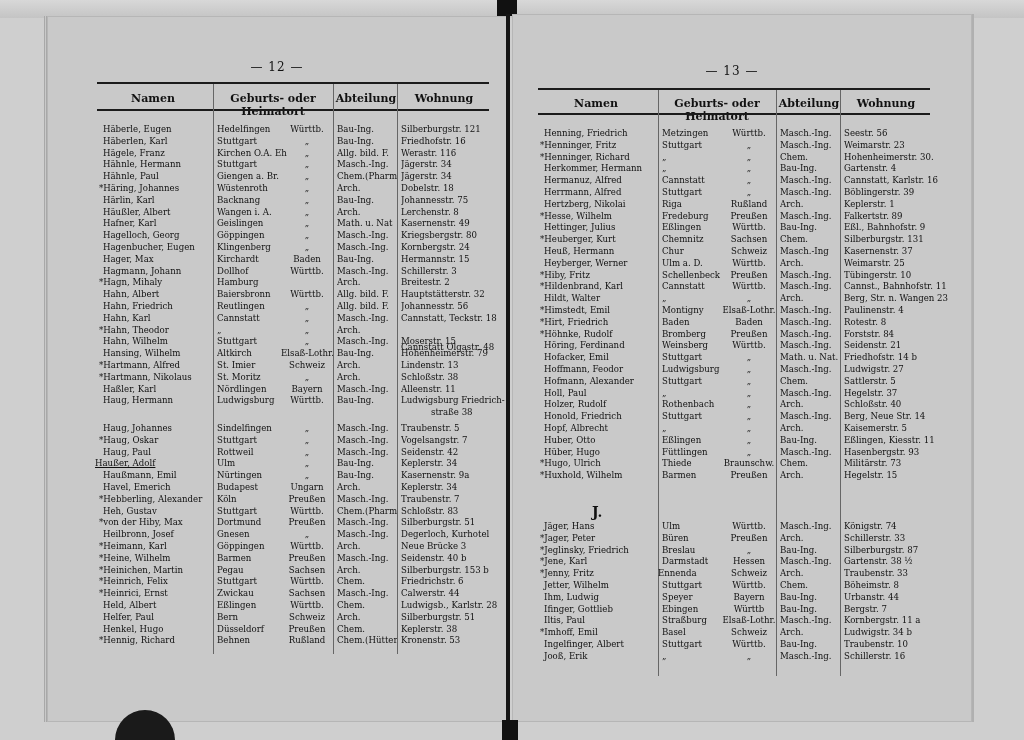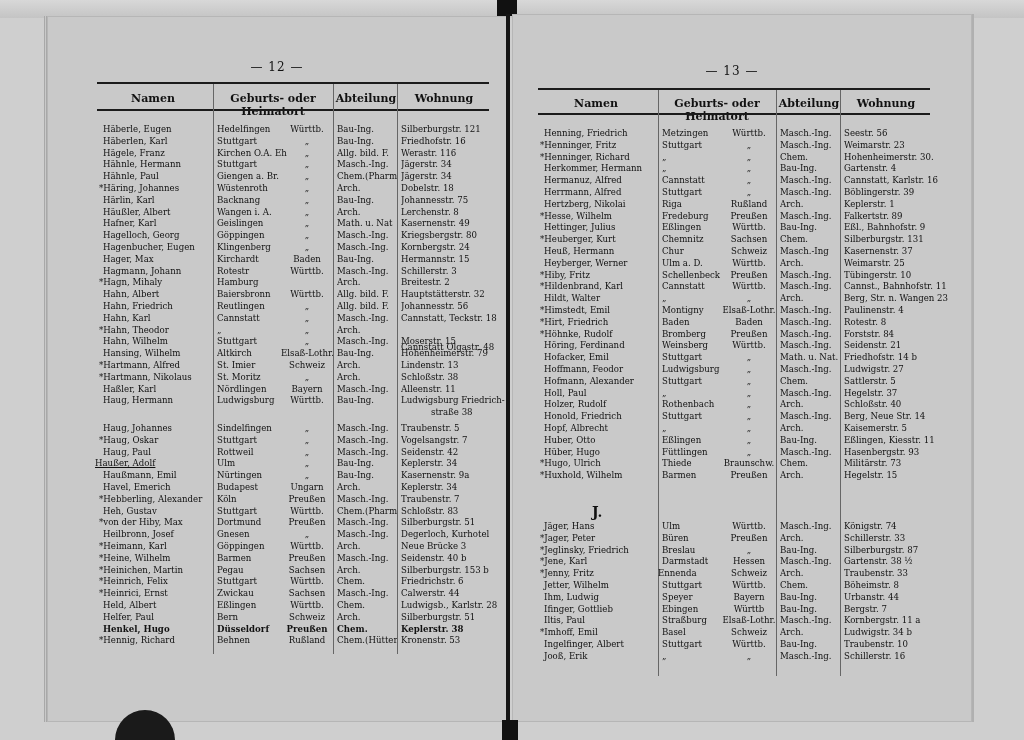--- a/index.html
+++ b/index.html
@@ -125,21 +125,21 @@
       </div>
       <div class="row" style="left: 0px; top: 237.8px; width: 460px;">
         <span class="c" style="left: 52px; width: 112px; padding-left: 4px;">Hager, Max</span>
         <span class="c" style="left: 170px; width: 70px;">Kirchardt</span>
         <span class="c" style="left: 234px; width: 52px; text-align: center;">Baden</span>
         <span class="c" style="left: 290px; width: 60px;">Bau-Ing.</span>
         <span class="c" style="left: 354px; width: 104px;">Hermannstr. 15</span>
       </div>
       <div class="row" style="left: 0px; top: 249.6px; width: 460px;">
         <span class="c" style="left: 52px; width: 112px; padding-left: 4px;">Hagmann, Johann</span>
-        <span class="c" style="left: 170px; width: 70px;">Rotestr</span>
+        <span class="c" style="left: 170px; width: 70px;">Dollhof</span>
         <span class="c" style="left: 234px; width: 52px; text-align: center;">Württb.</span>
         <span class="c" style="left: 290px; width: 60px;">Masch.-Ing.</span>
         <span class="c" style="left: 354px; width: 104px;">Schillerstr. 3</span>
       </div>
       <div class="row" style="left: 0px; top: 261.4px; width: 460px;">
         <span class="c" style="left: 52px; width: 112px;">*Hagn, Mihaly</span>
         <span class="c" style="left: 170px; width: 70px;">Hamburg</span>
         <span class="c" style="left: 234px; width: 52px; text-align: center;"></span>
         <span class="c" style="left: 290px; width: 60px;">Arch.</span>
         <span class="c" style="left: 354px; width: 104px;">Breitestr. 2</span>
@@ -329,21 +329,21 @@
         <span class="c" style="left: 290px; width: 60px;">Chem.</span>
         <span class="c" style="left: 354px; width: 104px;">Ludwigsb., Karlstr. 28</span>
       </div>
       <div class="row" style="left: 0px; top: 595.8px; width: 460px;">
         <span class="c" style="left: 52px; width: 112px; padding-left: 4px;">Helfer, Paul</span>
         <span class="c" style="left: 170px; width: 70px;">Bern</span>
         <span class="c" style="left: 234px; width: 52px; text-align: center;">Schweiz</span>
         <span class="c" style="left: 290px; width: 60px;">Arch.</span>
         <span class="c" style="left: 354px; width: 104px;">Silberburgstr. 51</span>
       </div>
-      <div class="row" style="left: 0px; top: 607.6px; width: 460px; font-weight: bold;">
+      <div class="row" style="left: 0px; top: 607.6px; width: 460px;">
         <span class="c" style="left: 52px; width: 112px; padding-left: 4px;">Henkel, Hugo</span>
         <span class="c" style="left: 170px; width: 70px;">Düsseldorf</span>
         <span class="c" style="left: 234px; width: 52px; text-align: center;">Preußen</span>
         <span class="c" style="left: 290px; width: 60px;">Chem.</span>
         <span class="c" style="left: 354px; width: 104px;">Keplerstr. 38</span>
       </div>
       <div class="row" style="left: 0px; top: 619.4px; width: 460px;">
         <span class="c" style="left: 52px; width: 112px;">*Hennig, Richard</span>
         <span class="c" style="left: 170px; width: 70px;">Behnen</span>
         <span class="c" style="left: 234px; width: 52px; text-align: center;">Rußland</span>

